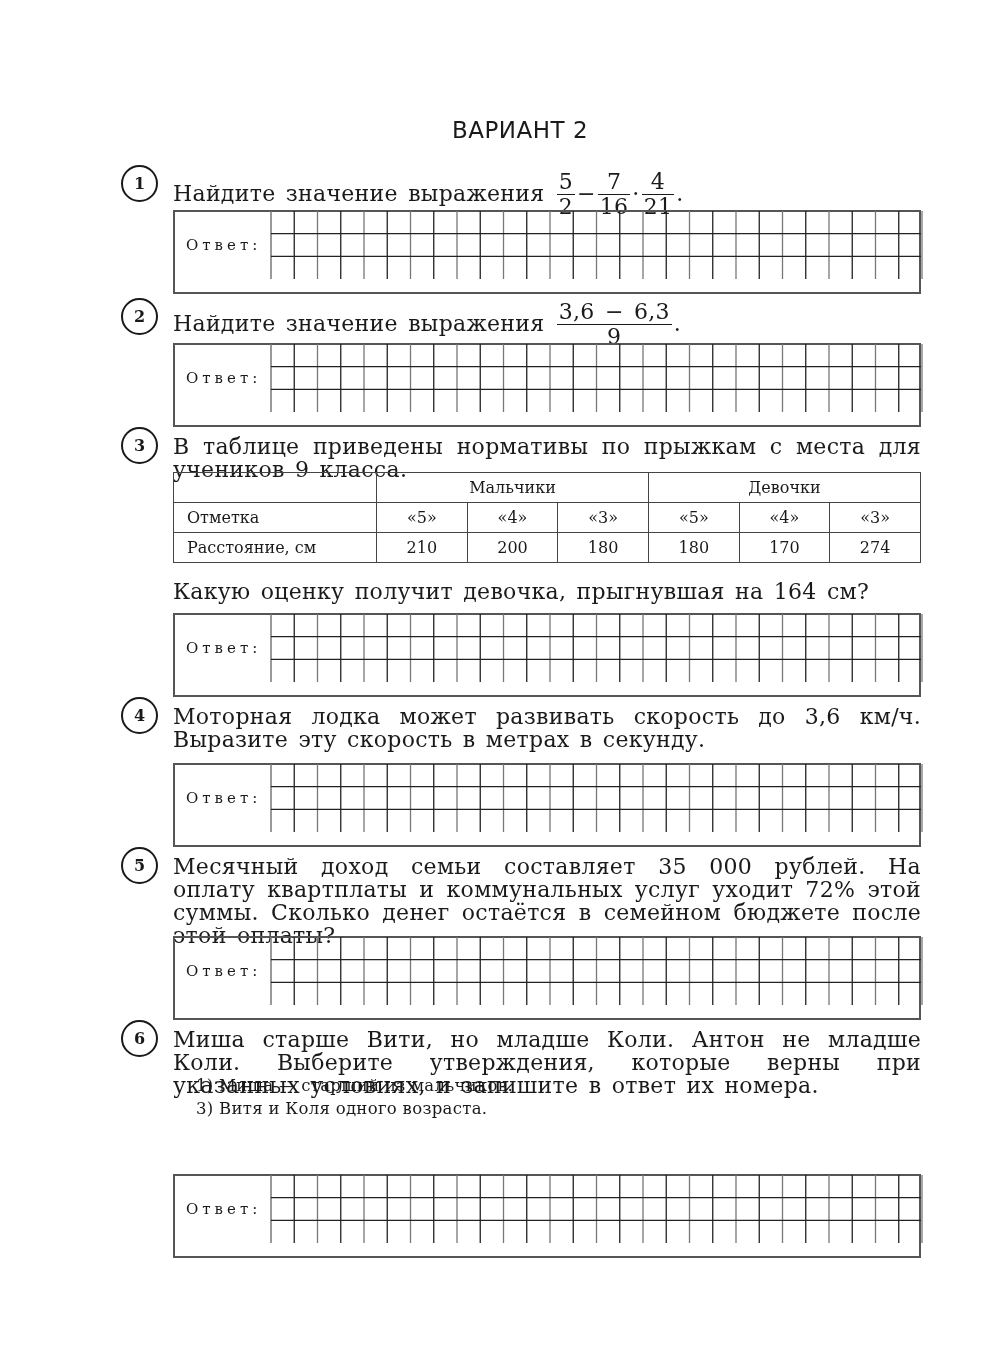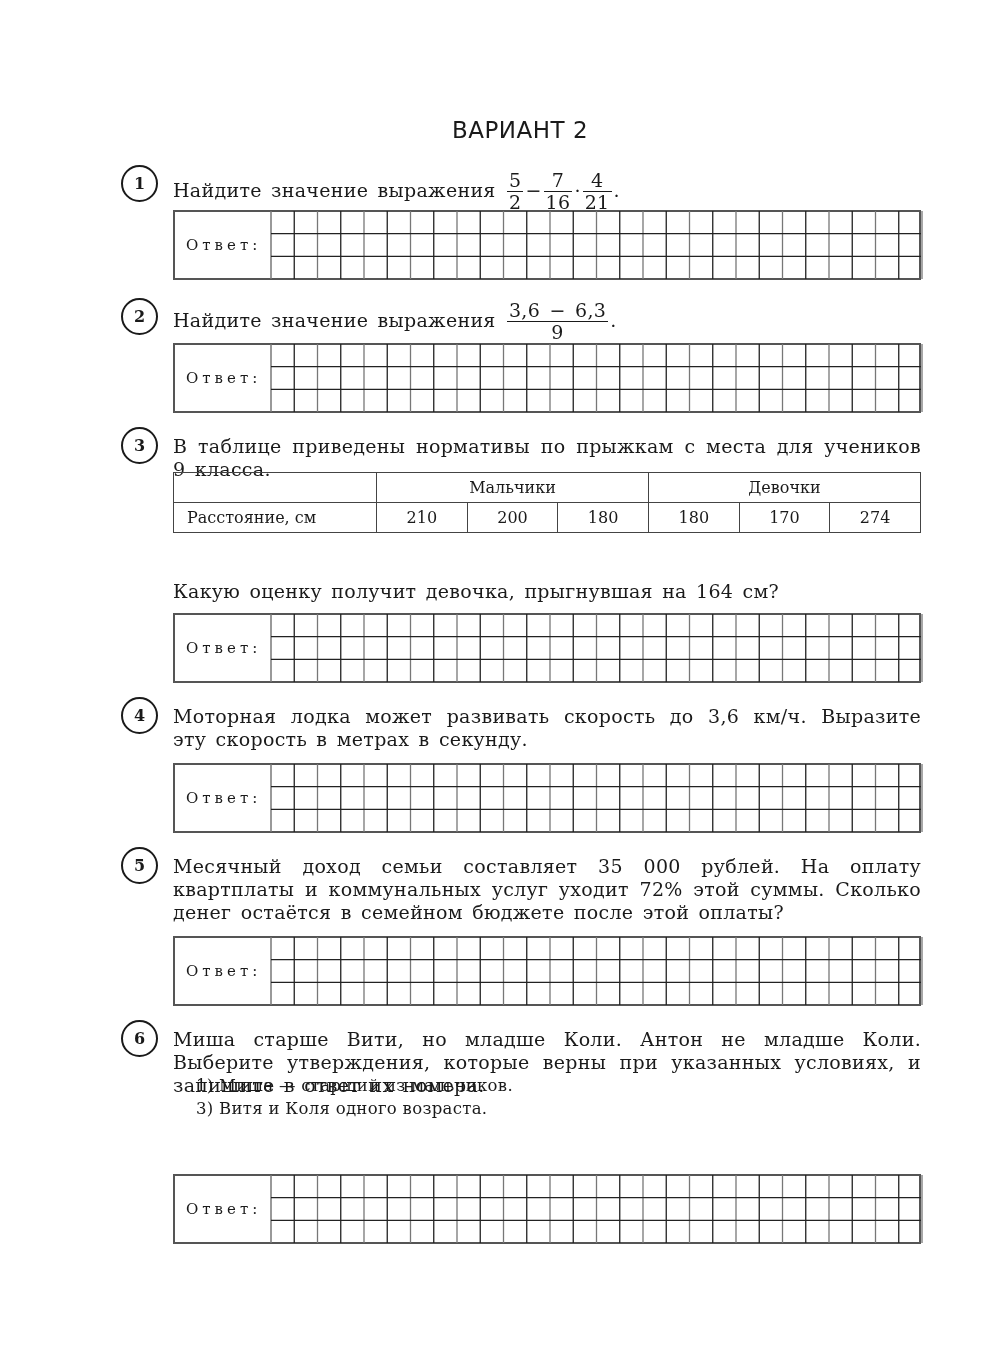--- a/index.html
+++ b/index.html
@@ -2,26 +2,26 @@
 <html><head>
 <meta charset="utf-8">
 <style>
   html, body { margin: 0; padding: 0; background: #ffffff; }
   body { width: 1000px; height: 1349px; position: relative; overflow: hidden;
          font-family: "DejaVu Serif", "Liberation Serif", serif; color: #1a1a1a; }
   .title { position: absolute; left: 0; width: 1040px; top: 117px; text-align: center;
            font-family: "DejaVu Sans", "Liberation Sans", sans-serif; font-size: 23px; font-weight: normal; letter-spacing: 0.5px; }
   .num { position: absolute; left: 121px; width: 37px; height: 37px; border: 2px solid #1a1a1a; border-radius: 50%;
          box-sizing: border-box; text-align: center; line-height: 33px; font-weight: bold; font-size: 16px; }
-  .qtext { position: absolute; left: 173px; width: 748px; font-size: 19px; line-height: 23px;
+  .qtext { position: absolute; left: 173px; width: 748px; font-size: 22px; line-height: 23px;
            text-align: justify; letter-spacing: 0.3px; word-spacing: 3px; }
   .frac { display: inline-block; vertical-align: middle; text-align: center; margin: 0 2px; line-height: 1; }
   .frac span { display: block; padding: 1px 2px; }
   .frac .n { border-bottom: 1px solid #1a1a1a; }
-  .answer { position: absolute; left: 173px; width: 748px; height: 70px; border: 2px solid #555; box-sizing: border-box; }
+  .answer { position: absolute; left: 173px; width: 748px; height: 84px; border: 2px solid #555; box-sizing: border-box; }
   .answer .lbl { position: absolute; left: 11px; top: 0; width: 85px; height: 66px; line-height: 66px;
                  font-size: 15px; letter-spacing: 4px; font-family: "DejaVu Serif", serif; }
   .answer svg { position: absolute; left: 95px; top: -2px; }
   table.norm { position: absolute; left: 173px; top: 472px; width: 748px; border-collapse: collapse; font-size: 16px; }
   table.norm td { border: 1.5px solid #444; height: 29px; text-align: center; padding: 0; }
   table.norm td.rowlbl { text-align: left; padding-left: 13px; width: 189px; }
   .list { position: absolute; left: 196px; font-size: 16.5px; line-height: 23px; letter-spacing: 0.3px; }
 </style>
 </head>
 <body>
@@ -118,20 +118,29 @@
 
 <div>
   <div class="num" style="top:427px">3</div>
   <div class="qtext" style="top:435px">В таблице приведены нормативы по прыжкам с места для учеников 9 класса.</div>
   <table class="norm">
     <tbody>
         <tr>
       <td class="rowlbl"></td>
       <td colspan="3">Мальчики</td>
       <td colspan="3">Девочки</td>
+    </tr>
+    <tr>
+      <td class="rowlbl">Отметка</td>
+      <td>«5»</td>
+      <td>«4»</td>
+      <td>«3»</td>
+      <td>«5»</td>
+      <td>«4»</td>
+      <td>«3»</td>
     </tr>
     <tr>
       <td class="rowlbl">Расстояние, см</td>
       <td>210</td>
       <td>200</td>
       <td>180</td>
       <td>180</td>
       <td>170</td>
       <td>274</td>
     </tr>

